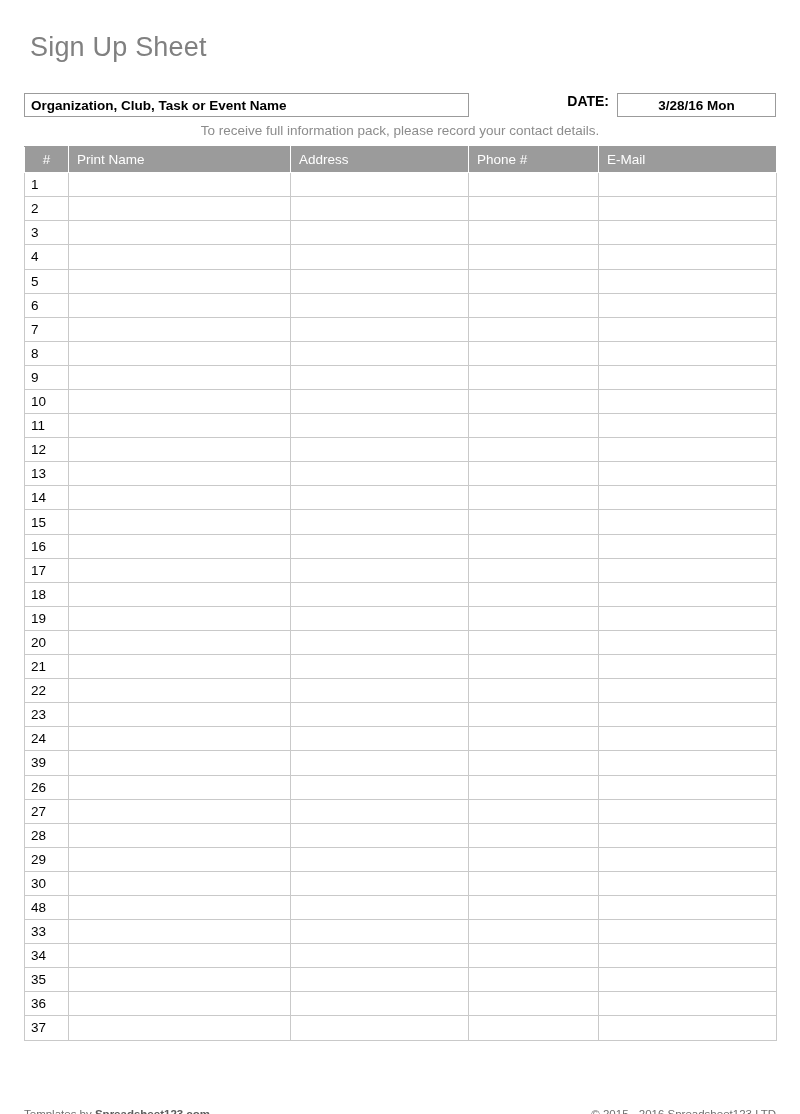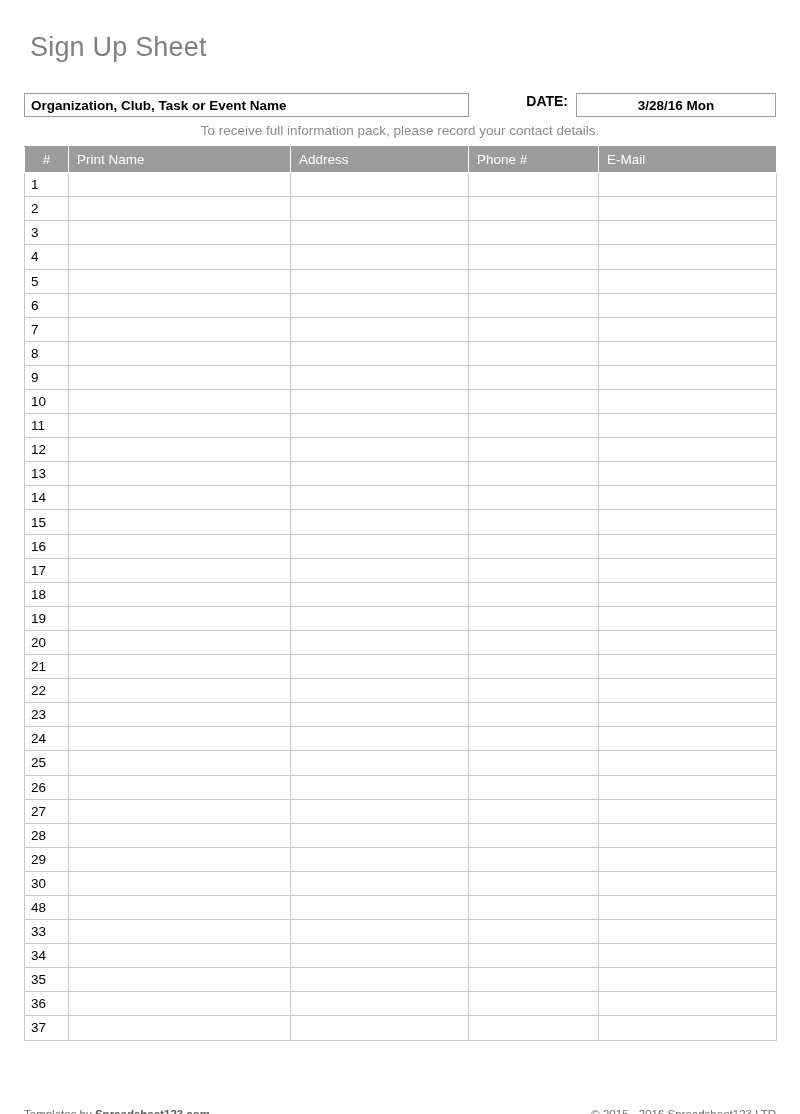--- a/index.html
+++ b/index.html
@@ -49,21 +49,21 @@
     display: flex;
     align-items: flex-start;
     gap: 8px;
   }
   .date-label {
     font-size: 14px;
     font-weight: bold;
     color: #000000;
   }
   .date-box {
-    width: 200px;
+    width: 159px;
     height: 24px;
     border: 1px solid #9b9b9b;
     background: #ffffff;
     display: flex;
     align-items: center;
     justify-content: center;
     font-size: 13.5px;
     font-weight: bold;
     color: #000000;
   }
@@ -325,21 +325,21 @@
           <td></td>
         </tr>
         <tr>
           <td class="num">24</td>
           <td></td>
           <td></td>
           <td></td>
           <td></td>
         </tr>
         <tr>
-          <td class="num">25</td>
+          <td class="num">39</td>
           <td></td>
           <td></td>
           <td></td>
           <td></td>
         </tr>
         <tr>
           <td class="num">26</td>
           <td></td>
           <td></td>
           <td></td>

